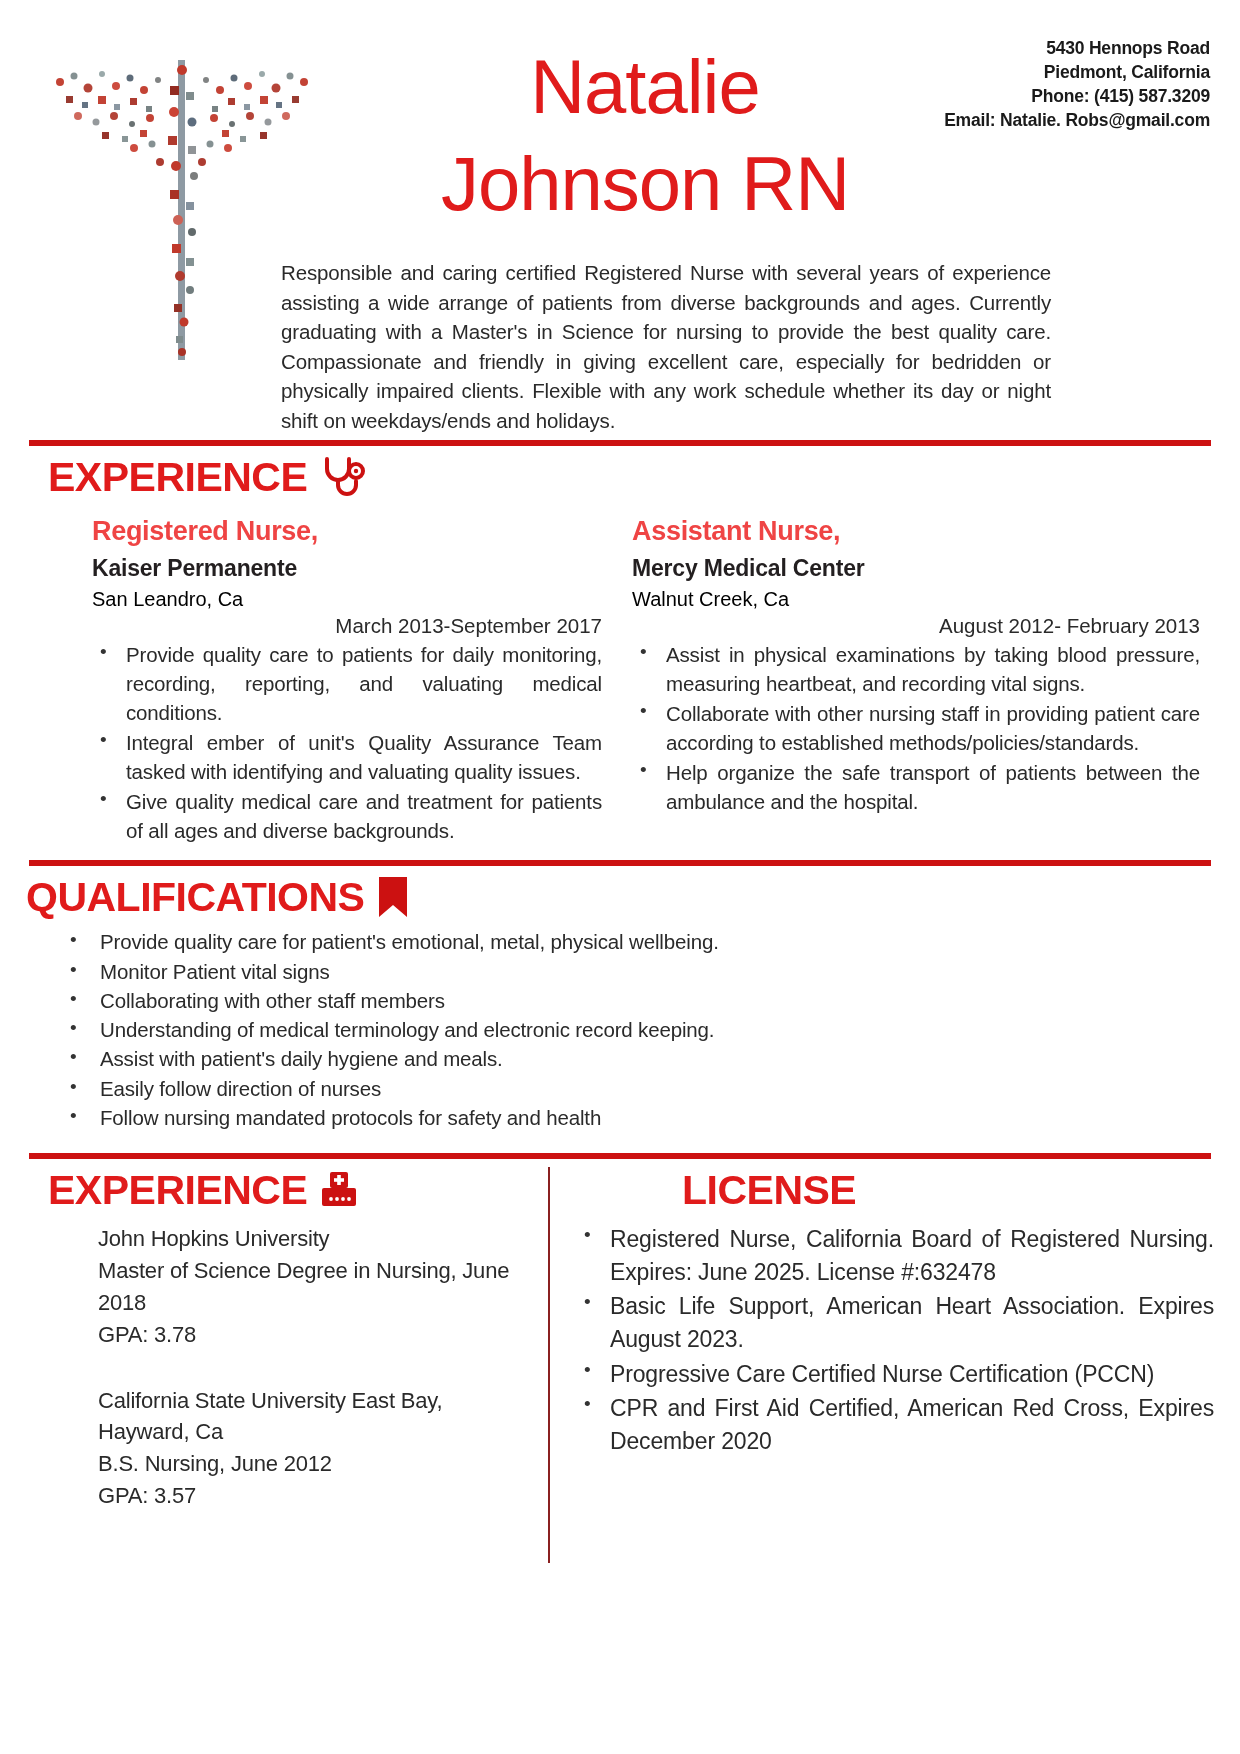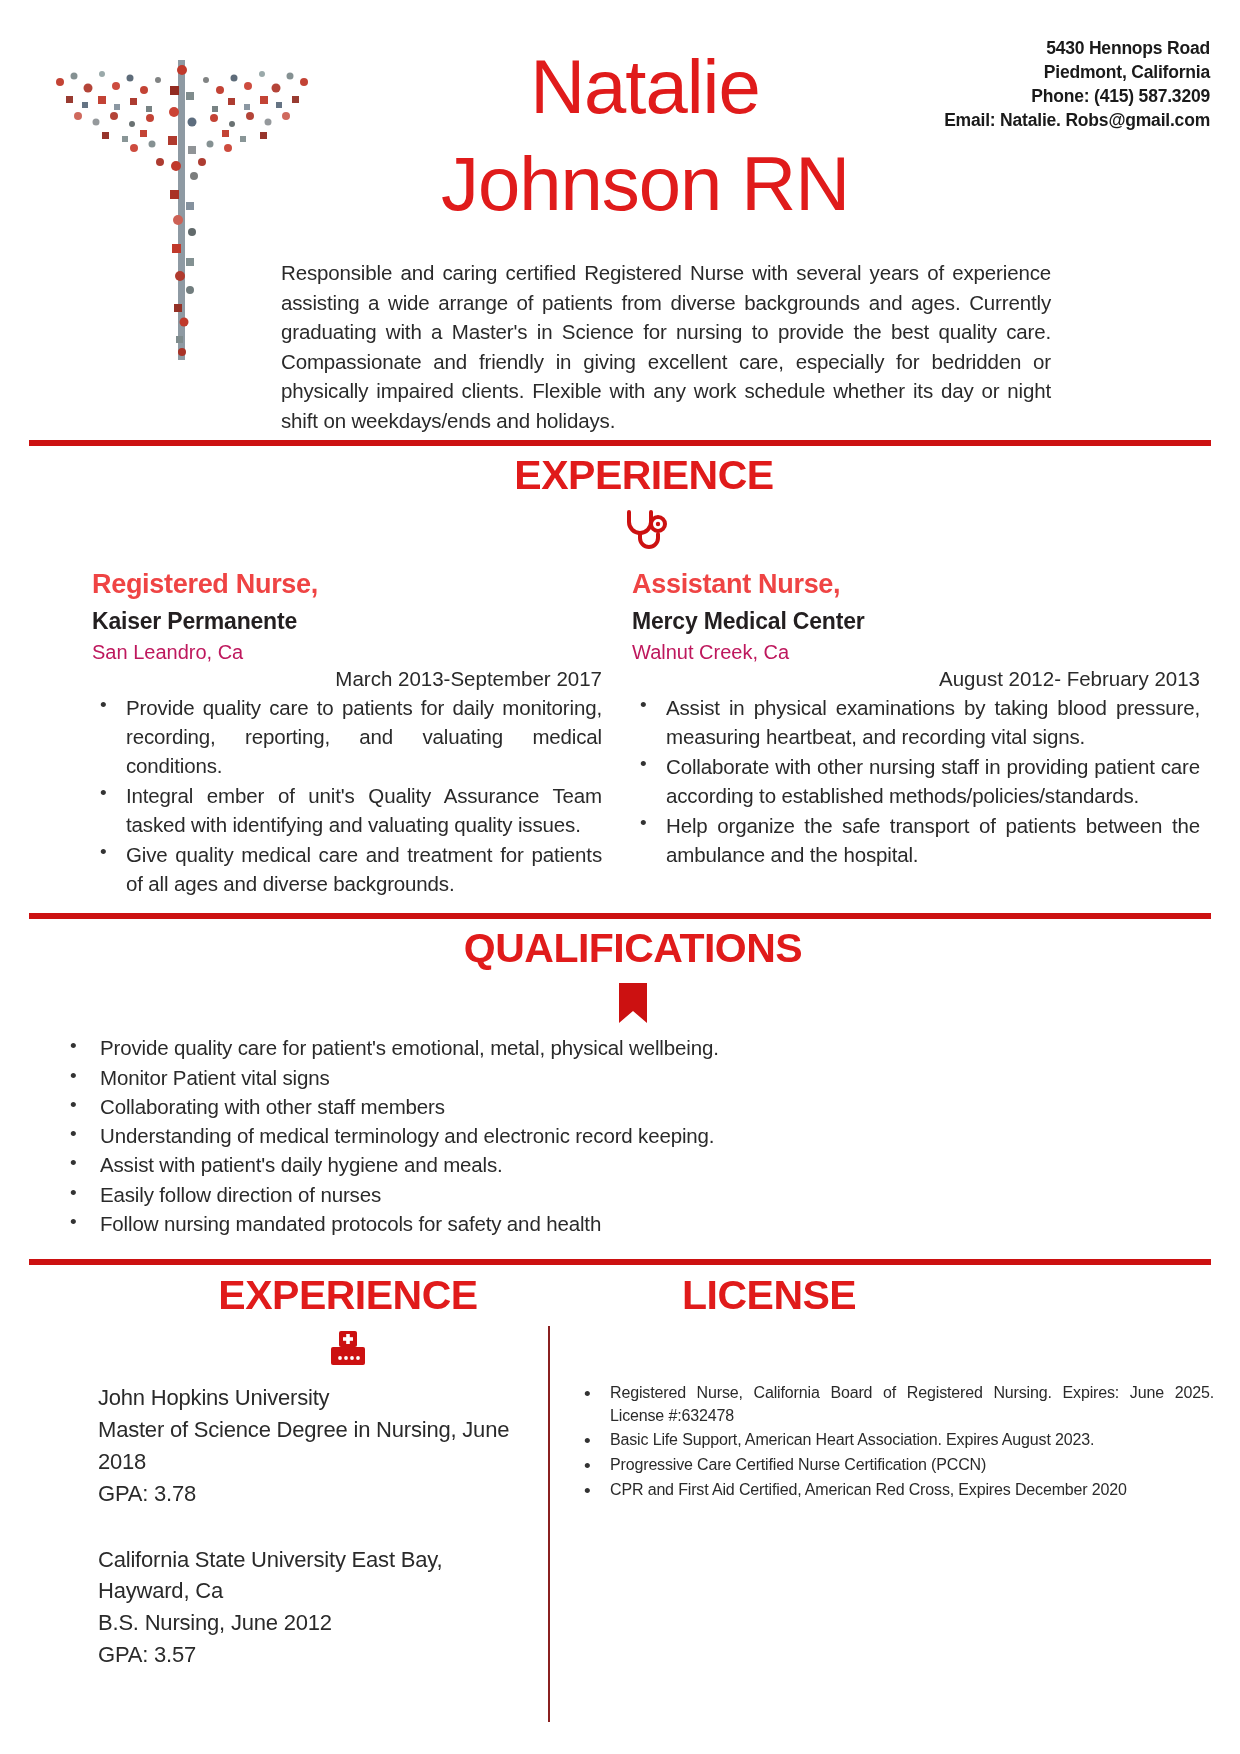--- a/index.html
+++ b/index.html
@@ -81,21 +81,20 @@
   .rule-full { width: 1182px; }
   .section-title {
     color: #e01b1b;
     font-weight: bold;
     font-size: 41px;
     letter-spacing: -0.5px;
     line-height: 1;
     display: flex;
     align-items: center;
     gap: 12px;
-    flex-direction: column;
   }
 
   
   .experience-head {
     margin: 0 0 0 48px;
     padding-top: 9px;
   }
   .exp-cols {
     display: flex;
     margin-top: 15px;
@@ -114,21 +113,21 @@
   .job-company {
     font-weight: bold;
     font-size: 23px;
     letter-spacing: -0.2px;
     color: #231f20;
     line-height: 1.35;
     margin-top: 4px;
   }
   .job-location {
     font-size: 20px;
-    color: #be185d;
+    color: #000000;
     line-height: 1.3;
     margin-top: 2px;
   }
   .job-dates {
     font-size: 20.5px;
     color: #2a2a2a;
     text-align: right;
     margin-top: 2px;
   }
   ul.bullets {
@@ -217,21 +216,21 @@
     letter-spacing: -0.2px;
     margin-bottom: 34px;
   }
   ul.lic-list {
     margin: 0;
     padding-left: 36px;
     list-style: none;
   }
   ul.lic-list li {
     position: relative;
-    font-size: 16px;
+    font-size: 23px;
     line-height: 1.42;
     color: #2a2a2a;
     text-align: justify;
     margin-bottom: 2px;
     letter-spacing: -0.15px;
   }
   ul.lic-list li::before {
     content: "\2022";
     position: absolute;
     left: -26px;

